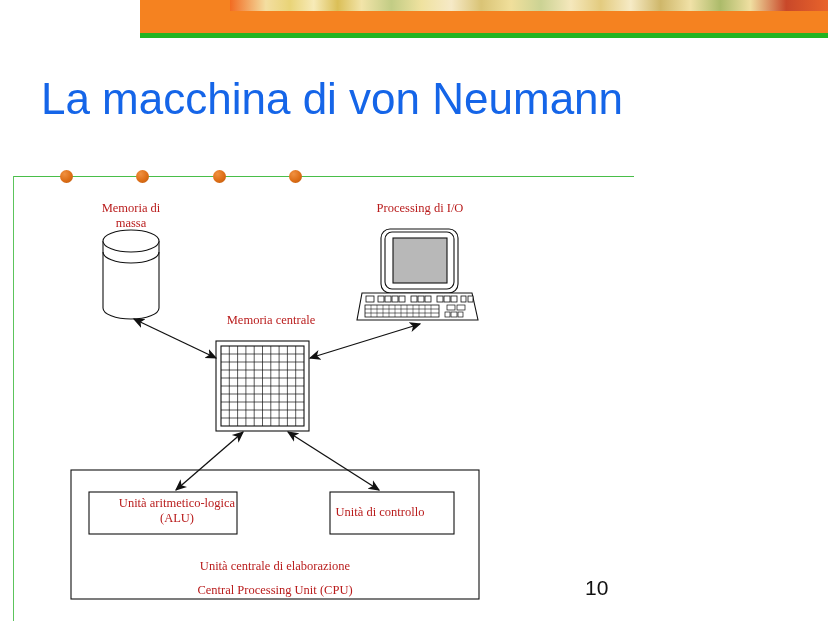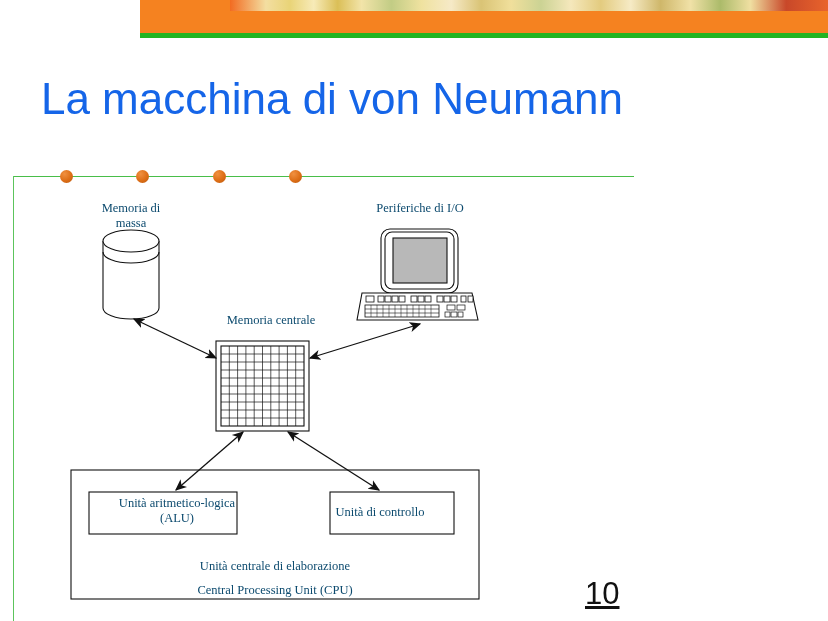--- a/index.html
+++ b/index.html
@@ -117,33 +117,32 @@
     top: 0;
     width: 828px;
     height: 621px;
     pointer-events: none;
   }
   .fig-label {
     position: absolute;
     font-family: "Liberation Serif", serif;
     font-size: 12.5px;
     line-height: 15px;
-    color: #0c4a6e;
+    color: #b91c1c;
     text-align: center;
     white-space: pre-line;
   }
 
   
   .page-number {
     position: absolute;
     left: 585px;
     top: 576px;
-    font-size: 31px;
+    font-size: 21px;
     color: #111111;
-    text-decoration: underline;
   }
 </style>
 </head>
 <body>
 
 <div id="slide">
 
   <div class="banner">
     <div class="banner-photo"></div>
   </div>
@@ -259,21 +258,21 @@
         <line x1="310" y1="358" x2="420" y2="324"></line>
         <line x1="243" y1="432" x2="176" y2="490"></line>
         <line x1="288" y1="432" x2="379" y2="490"></line>
       </g>
     </g>
   </svg>
 
   <div class="fig-label" style="left:81px; top:201px; width:100px;">Memoria di
 massa</div>
 
-  <div class="fig-label" style="left:360px; top:201px; width:120px;">Periferiche di I/O</div>
+  <div class="fig-label" style="left:360px; top:201px; width:120px;">Processing di I/O</div>
 
   <div class="fig-label" style="left:211px; top:313px; width:120px;">Memoria centrale</div>
 
   <div class="fig-label" style="left:89px; top:496px; width:176px;">Unità aritmetico-logica
 (ALU)</div>
 
   <div class="fig-label" style="left:330px; top:505px; width:100px;">Unità di controllo</div>
 
   <div class="fig-label" style="left:135px; top:554px; width:280px; line-height:24px;">Unità centrale di elaborazione
 Central Processing Unit (CPU)</div>

